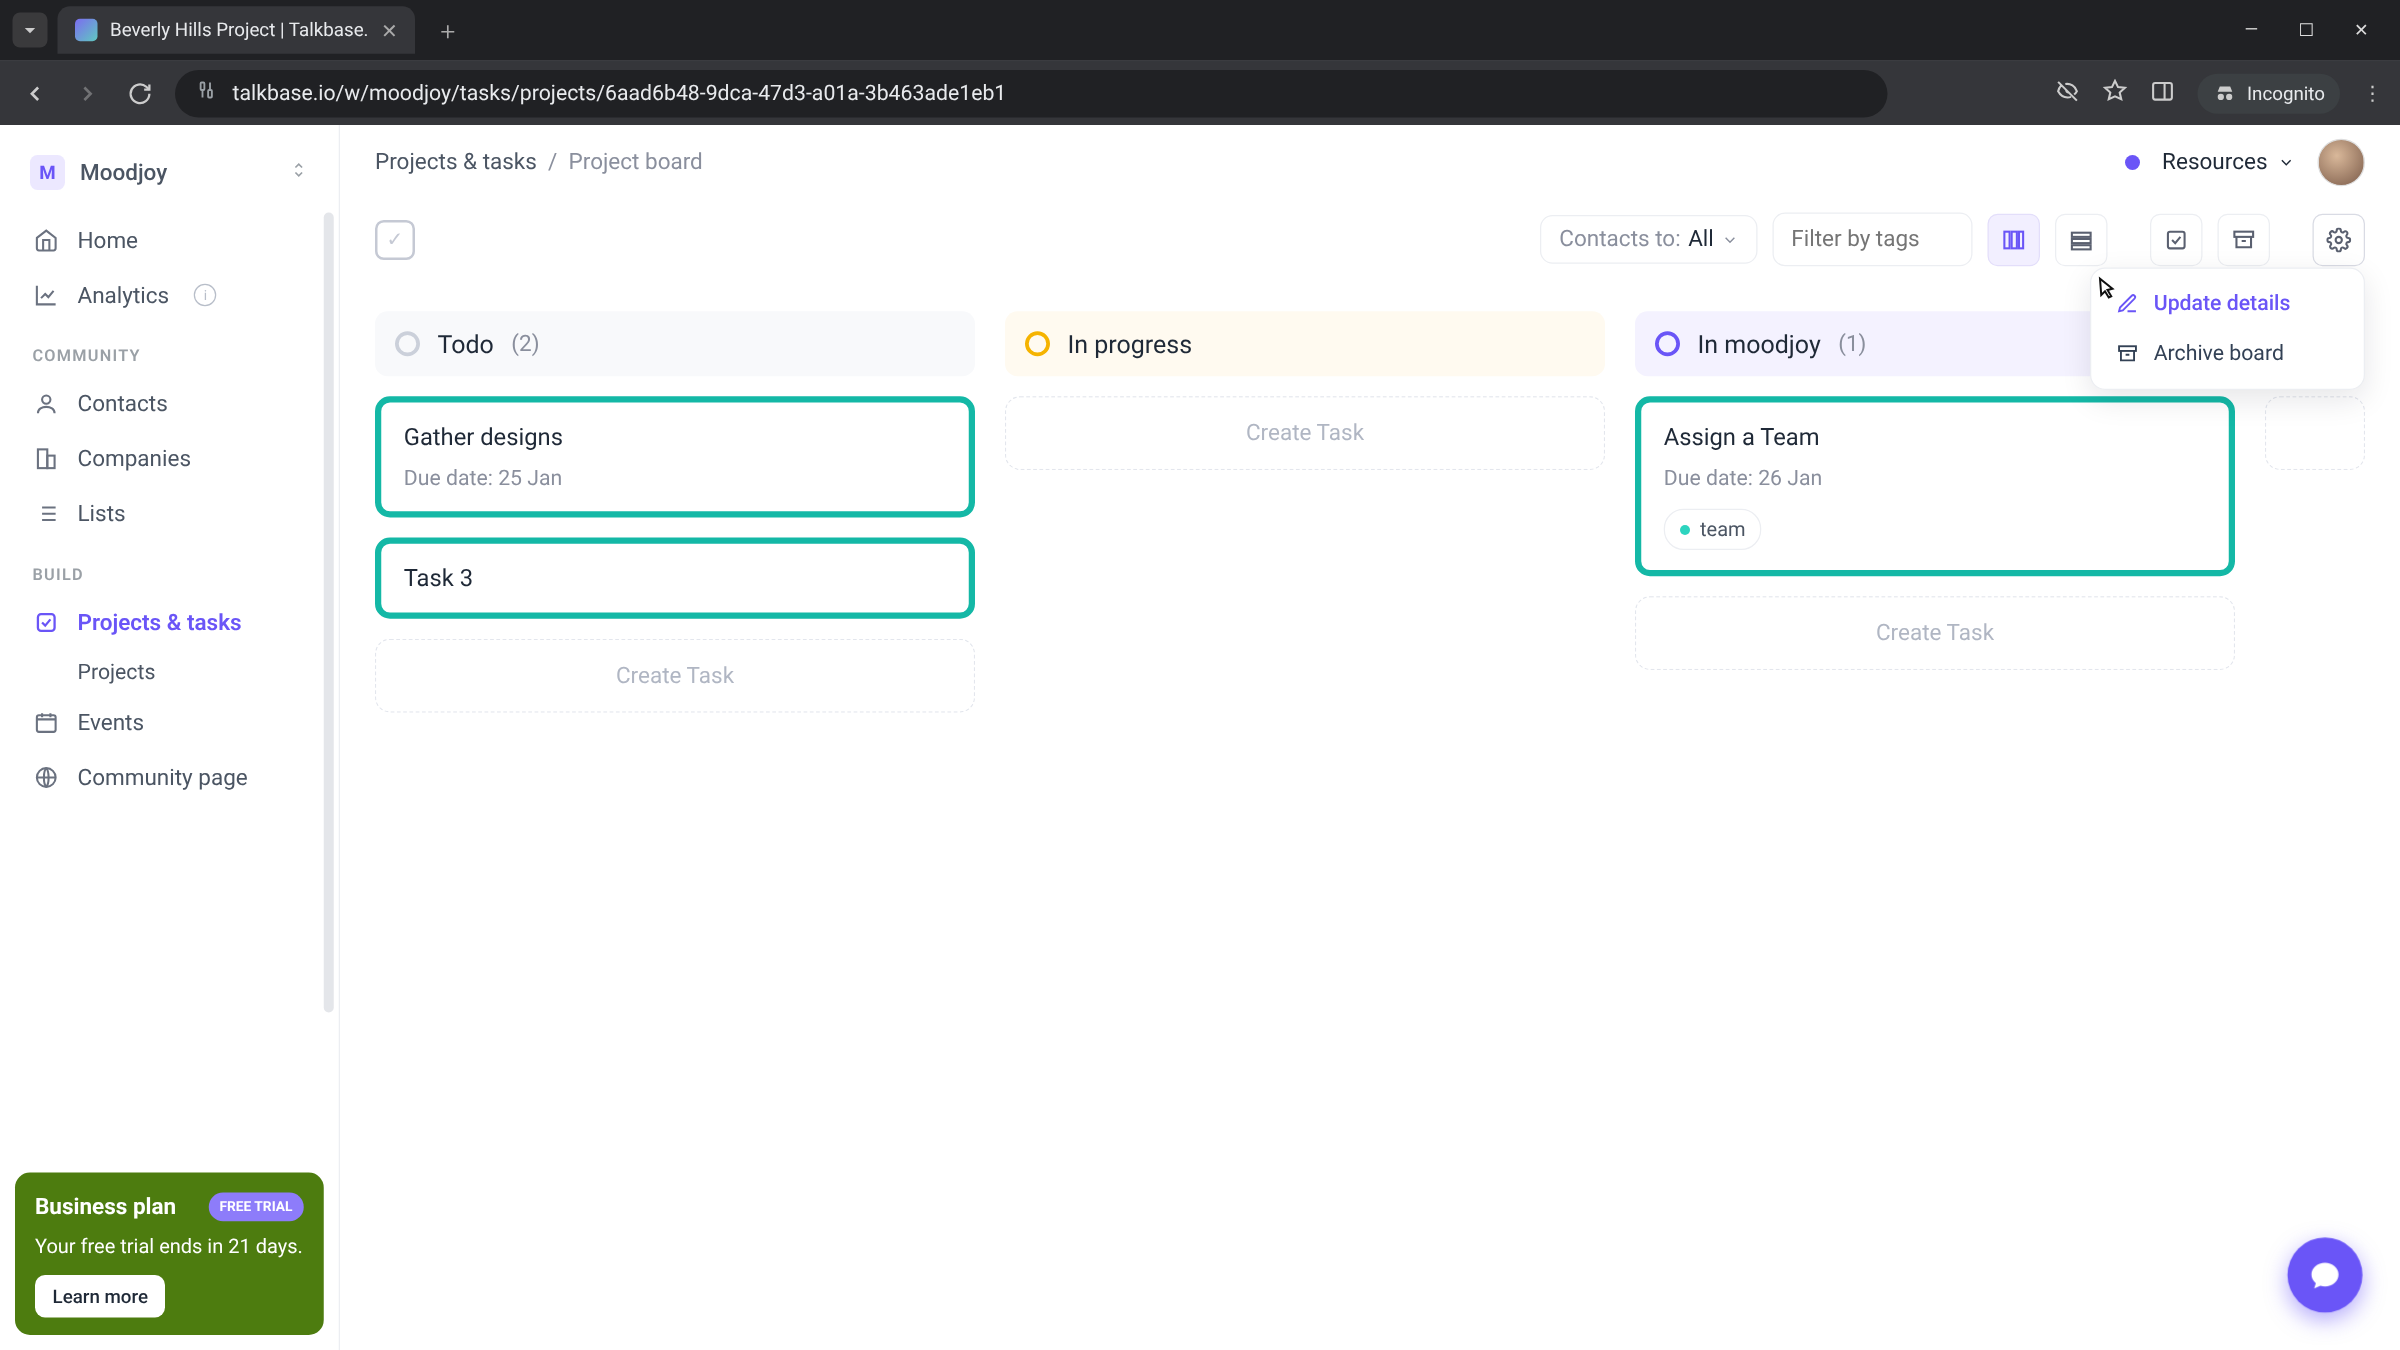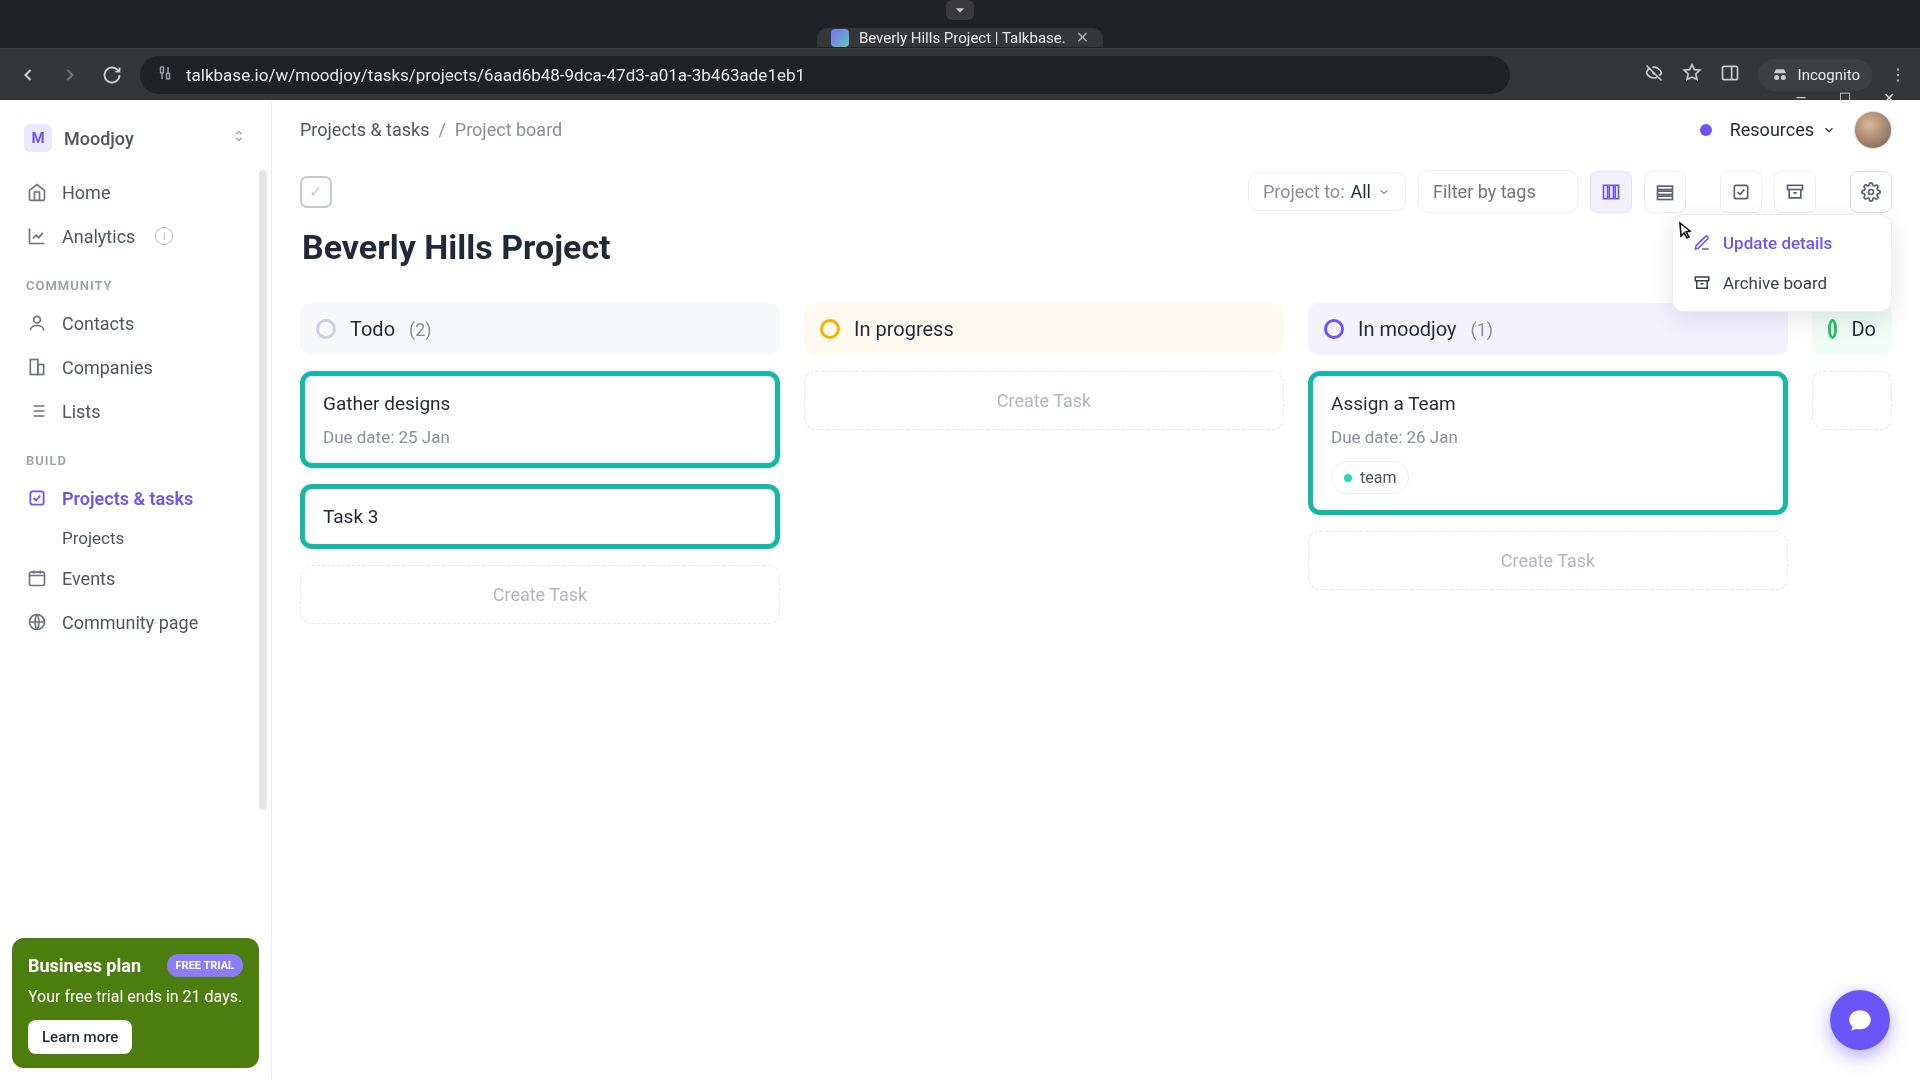--- a/index.html
+++ b/index.html
@@ -1,20 +1,20 @@
 <!DOCTYPE html>
 <html><head>
 <meta charset="utf-8">
 <style>
   * { margin: 0; padding: 0; box-sizing: border-box; font-family: -apple-system, BlinkMacSystemFont, "Segoe UI", Roboto, sans-serif; }
   body { width: 1920px; height: 1080px; overflow: hidden; background: #fff; }
 
   
   .browser-chrome { background: #202124; }
-  .tab-bar { height: 48px; display: flex; align-items: center; padding: 0 10px; gap: 8px; flex-direction: column; }
+  .tab-bar { height: 48px; display: flex; align-items: center; padding: 0 10px; gap: 8px; }
   .tab-handle { width: 28px; height: 28px; border-radius: 6px; background: #3a3a3c; display:flex; align-items:center; justify-content:center; color:#bbb; }
   .tab { background: #35363a; height: 38px; border-radius: 10px 10px 0 0; display: flex; align-items: center; padding: 0 14px; color: #e8eaed; gap: 10px; min-width: 280px; font-size: 15px; }
   .tab .favicon { width:18px; height:18px; border-radius:4px; background: linear-gradient(135deg,#7c6cf0,#5fc9c0); }
   .tab .close { color:#aaa; font-size:16px; }
   .new-tab { color:#aaa; font-size:20px; padding: 0 8px; }
   .win-controls { margin-left:auto; display:flex; gap:26px; color:#ddd; padding-right:12px; }
   .win-controls span { font-size:14px; display:inline-block; width:18px; text-align:center; }
 
   .addr-bar { height: 52px; background:#35363a; display:flex; align-items:center; padding: 0 14px; gap: 14px; color:#e8eaed; border-top: 1px solid #3b3c40; }
   .nav-btn { width:28px; height:28px; display:flex; align-items:center; justify-content:center; color:#ccc; }
@@ -294,21 +294,21 @@
       </div>
     </div>
 
     <div class="board-header">
       <div class="bh-row1">
         <div class="proj-icon">
             <span class="chk">✓</span>
           </div>
         <div class="bh-right">
           <div class="assign">
-            <span>Project to:</span>
+            <span>Contacts to:</span>
             <span class="val">All</span>
             <svg width="14" height="14" viewBox="0 0 24 24" fill="none" stroke="currentColor" stroke-width="2">
                 <path d="M6 9l6 6 6-6"></path>
               </svg>
           </div>
           <input class="tag-filter" placeholder="Filter by tags" style="">
           <div class="icon-btn active">
               <svg viewBox="0 0 24 24" fill="none" stroke="currentColor" stroke-width="2">
                 <rect x="3" y="4" width="5" height="16"></rect>
                 <rect x="10" y="4" width="5" height="16"></rect>
@@ -337,21 +337,20 @@
             </div>
           <div style="width:10px"></div>
           <div class="icon-btn" style="border-color:#d9dbe4">
               <svg viewBox="0 0 24 24" fill="none" stroke="currentColor" stroke-width="2">
                 <circle cx="12" cy="12" r="3"></circle>
                 <path d="M19.4 15a1.7 1.7 0 0 0 .34 1.87l.06.06a2 2 0 1 1-2.83 2.83l-.06-.06a1.7 1.7 0 0 0-1.87-.34 1.7 1.7 0 0 0-1 1.56V21a2 2 0 1 1-4 0v-.09a1.7 1.7 0 0 0-1-1.56 1.7 1.7 0 0 0-1.87.34l-.06.06a2 2 0 1 1-2.83-2.83l.06-.06A1.7 1.7 0 0 0 4.6 15a1.7 1.7 0 0 0-1.56-1H3a2 2 0 1 1 0-4h.09A1.7 1.7 0 0 0 4.6 9a1.7 1.7 0 0 0-.34-1.87l-.06-.06A2 2 0 1 1 7.03 4.24l.06.06A1.7 1.7 0 0 0 9 4.6a1.7 1.7 0 0 0 1-1.56V3a2 2 0 1 1 4 0v.09c0 .67.4 1.27 1 1.51a1.7 1.7 0 0 0 1.87-.34l.06-.06a2 2 0 1 1 2.83 2.83l-.06.06A1.7 1.7 0 0 0 19.4 9c.24.6.84 1 1.51 1H21a2 2 0 1 1 0 4h-.09a1.7 1.7 0 0 0-1.51 1z"></path>
               </svg>
             </div>
         </div>
       </div>
-      <div class="bh-title">Beverly Hills Project</div>
 
       <div class="cursor">
         <svg viewBox="0 0 24 24" fill="none" stroke="#111" stroke-width="1.6">
             <path fill="#fff" d="M8 3l1 13 3-3 3 5 2-1-3-5 4-1z"></path>
           </svg>
       </div>
 
       <div class="settings-menu">
         <div class="menu-item primary">
           <svg class="micon" viewBox="0 0 24 24" fill="none" stroke="currentColor" stroke-width="2">

